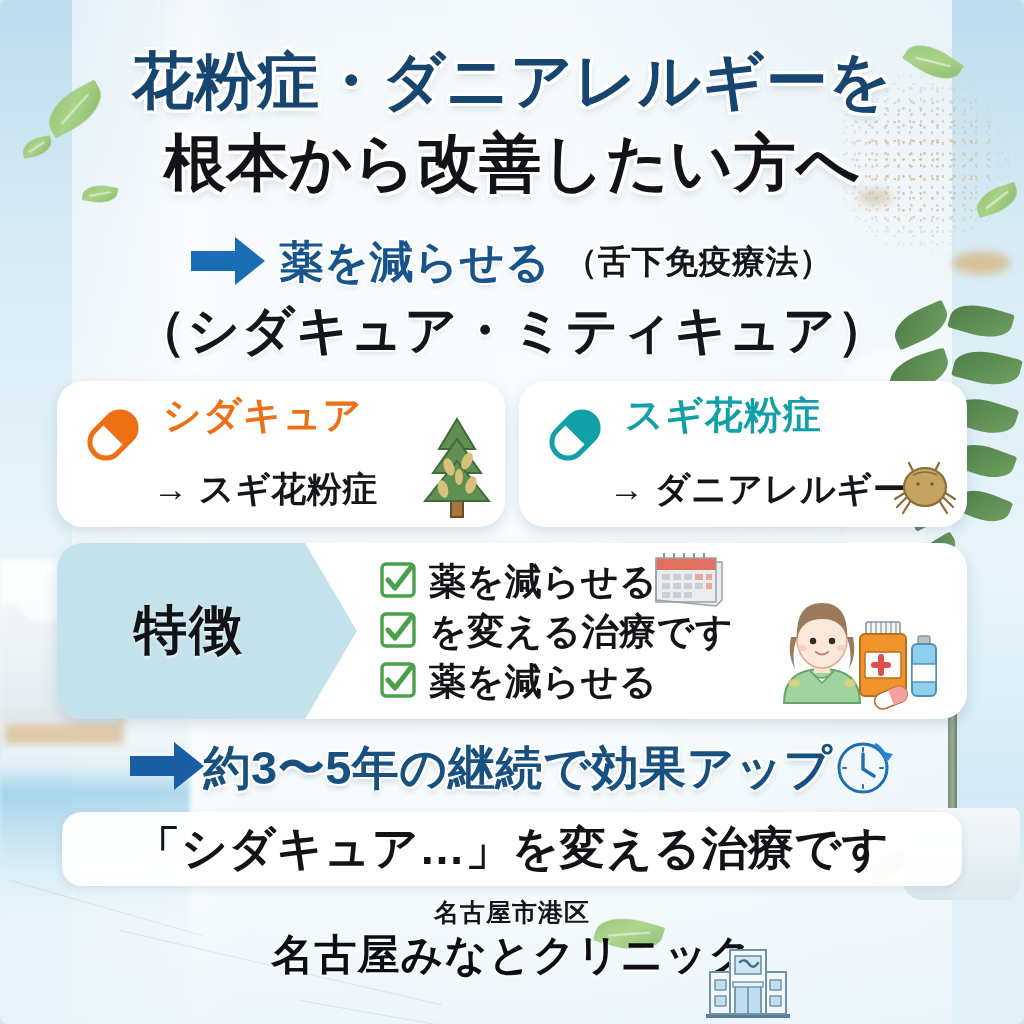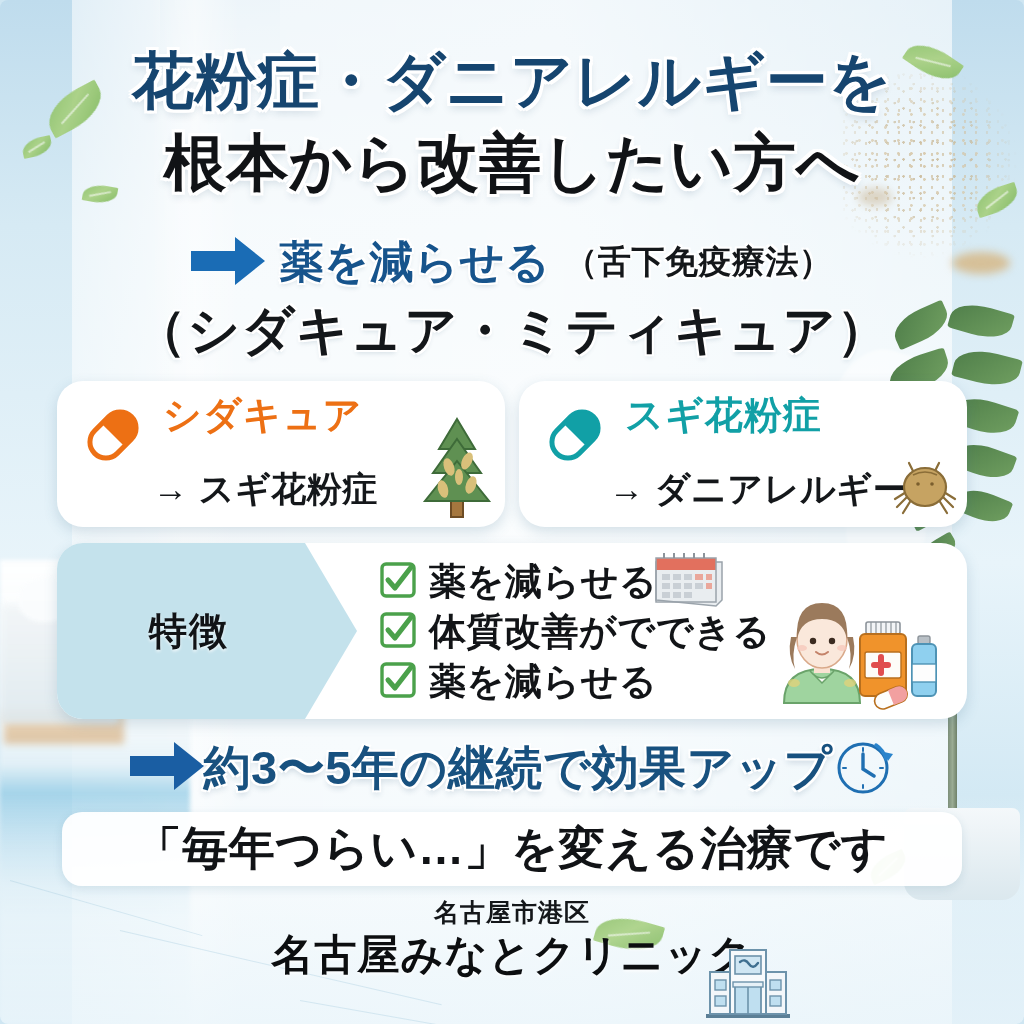--- a/index.html
+++ b/index.html
@@ -172,21 +172,21 @@
     background:#fff; border-radius:26px; box-shadow:0 5px 14px rgba(60,110,140,.2);
     overflow:hidden;
   }
   .feat-chevron{
     position:absolute; left:0; top:0; width:300px; height:176px;
     background:#c4e2ec;
     clip-path:polygon(0 0, 248px 0, 300px 50%, 248px 100%, 0 100%);
     display:flex; align-items:center; justify-content:center;
   }
   .feat-chevron-label{
-    font-weight:700; font-size:38px; color:#111316; letter-spacing:2px;
+    font-weight:700; font-size:53px; color:#111316; letter-spacing:2px;
     margin-right:36px;
     text-shadow:0 2px 3px rgba(255,255,255,.7);
   }
   .feat-list{ position:absolute; left:322px; top:14px; }
   .feat-item{ display:flex; align-items:center; gap:12px; height:50px; }
   .chk{ flex:none; }
   .feat-text{ font-weight:700; font-size:37px; color:#121417; letter-spacing:.5px; white-space:nowrap; }
   .feat-cal{ position:absolute; left:648px; top:550px; width:78px; height:62px; }
   .feat-woman{ position:absolute; right:150px; bottom:0; width:128px; height:122px; }
   .feat-meds{ position:absolute; right:18px; bottom:10px; width:120px; height:92px; }
@@ -372,21 +372,21 @@
           </span>
           <span class="feat-text">薬を減らせる</span>
         </div>
         <div class="feat-item">
           <span class="chk">
             <svg width="38" height="38" viewBox="0 0 38 38">
               <rect x="3" y="3" width="32" height="32" rx="4" fill="#fff" stroke="#4ba14b" stroke-width="3.4"></rect>
               <path d="M9 19 L16 27 L33 5" fill="none" stroke="#4ba14b" stroke-width="5" stroke-linecap="round" stroke-linejoin="round"></path>
             </svg>
           </span>
-          <span class="feat-text">体質改善がでできる</span>
+          <span class="feat-text">を変える治療です</span>
         </div>
         <div class="feat-item">
           <span class="chk">
             <svg width="38" height="38" viewBox="0 0 38 38">
               <rect x="3" y="3" width="32" height="32" rx="4" fill="#fff" stroke="#4ba14b" stroke-width="3.4"></rect>
               <path d="M9 19 L16 27 L33 5" fill="none" stroke="#4ba14b" stroke-width="5" stroke-linecap="round" stroke-linejoin="round"></path>
             </svg>
           </span>
           <span class="feat-text">薬を減らせる</span>
         </div>
@@ -473,21 +473,21 @@
           <path d="M44 10 a24 24 0 0 1 10 14" fill="none" stroke="#2a84cc" stroke-width="3.4" stroke-linecap="round"></path>
           <path d="M56 26 l-4 -9 l9 2 Z" fill="#2a84cc"></path>
           <g stroke="#1f6fb2" stroke-width="2" stroke-linecap="round">
             <path d="M31 13 v3 M31 50 v3 M11 33 h3 M48 33 h3"></path>
           </g>
         </svg>
       </span>
     </div>
 
     <div class="message">
-      <span class="message-text">「毎年つらい…」を変える治療です</span>
+      <span class="message-text">「シダキュア…」を変える治療です</span>
     </div>
 
     <div class="footer">
       <div class="f-line1">名古屋市港区</div>
       <div class="f-line3">名古屋みなとクリニック</div>
     </div>
 
     <span class="f-building">
       <svg width="92" height="76" viewBox="0 0 92 76">
         <rect x="4" y="72" width="84" height="4" fill="#5b7f96"></rect>

